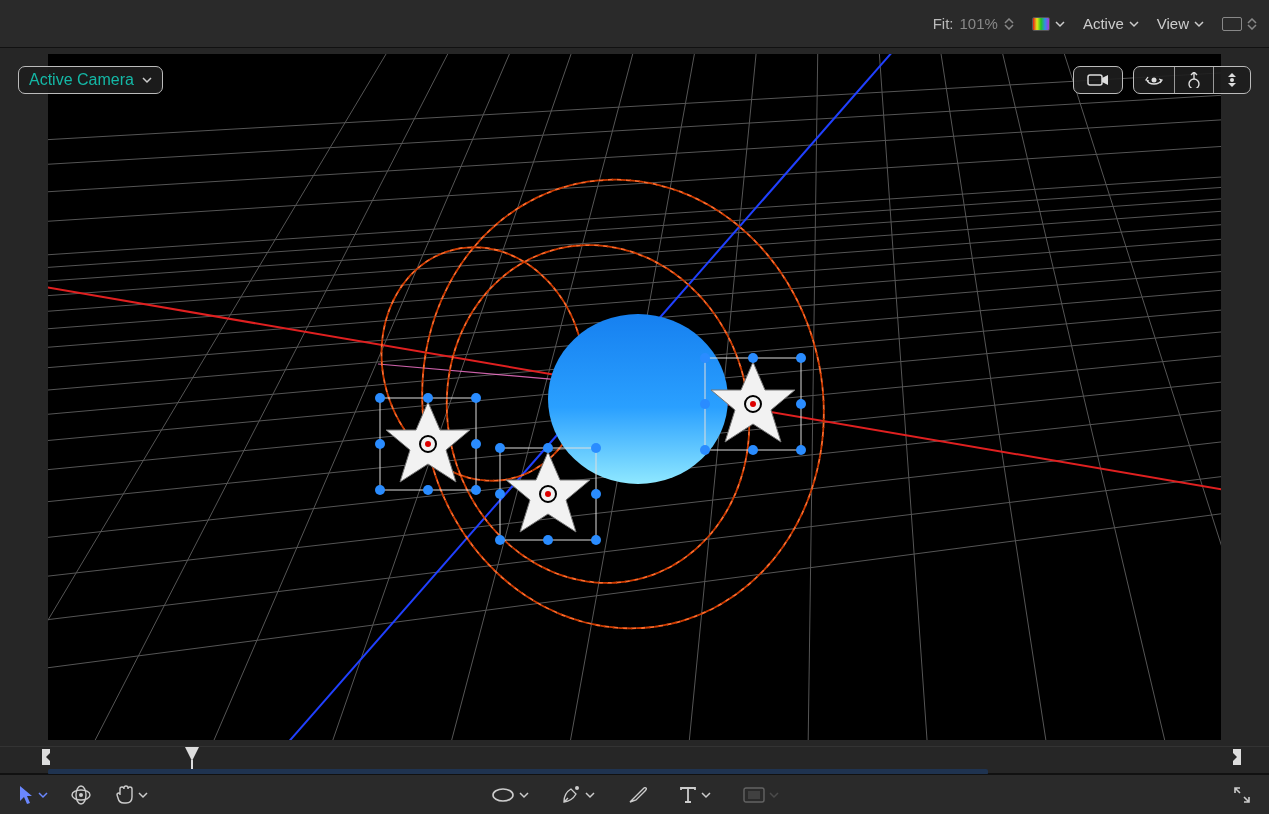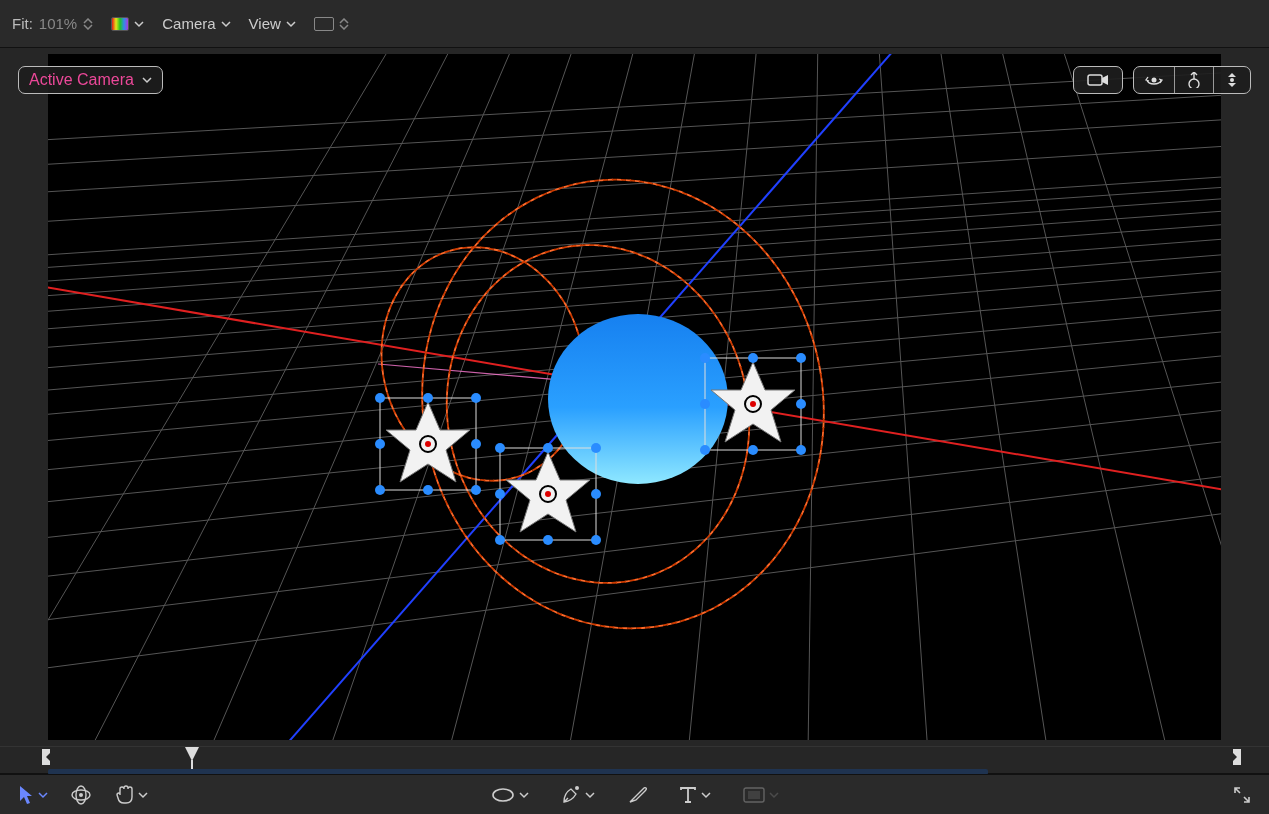--- a/index.html
+++ b/index.html
@@ -14,20 +14,21 @@
   position: relative;
 }
 
 
 .top-bar {
   height: 48px;
   background: #2a2a2a;
   border-bottom: 1px solid #111;
   display: flex;
   align-items: center;
+  justify-content: flex-end;
   padding: 0 12px;
   gap: 18px;
 }
 .fit-group { display: flex; align-items: center; gap: 6px; color: #bbb; font-size: 15px; }
 .fit-val { color: #888; }
 .stepper { display: flex; flex-direction: column; line-height: 0; color: #888; cursor: pointer; }
 .stepper svg { display:block; }
 .color-chip { width: 18px; height: 14px; border-radius: 2px;
   background: linear-gradient(90deg, hsl(0 80% 50%),hsl(60 80% 50%),hsl(120 70% 45%),hsl(210 80% 55%),hsl(280 70% 55%));
   border:1px solid #555;}
@@ -55,21 +56,21 @@
 .canvas svg { position:absolute; top:0; left:0; width:100%; height:100%; }
 
 
 .cam-pill {
   position: absolute;
   top: 66px;
   left: 18px;
   border: 1.5px solid #bbb;
   border-radius: 7px;
   background: rgba(30,30,30,0.9);
-  color: #ec4899;
+  color: #14b8a6;
   padding: 4px 10px;
   font-size: 16px;
   display: flex; align-items:center; gap:8px;
   cursor:pointer;
 }
 
 
 .seg-group {
   position:absolute;
   top:66px; right:18px;
@@ -145,21 +146,21 @@
         </svg>
     </span>
   </div>
   <div class="menu-btn">
     <span class="color-chip"></span>
     <svg class="chev">
         <path d="M1 3 L5 7 L9 3" stroke="#ccc" fill="none" stroke-width="1.5"></path>
       </svg>
   </div>
   <div class="menu-btn">
-    <span>Camera</span>
+    <span>Active</span>
     <svg class="chev">
         <path d="M1 3 L5 7 L9 3" stroke="#ccc" fill="none" stroke-width="1.5"></path>
       </svg>
   </div>
   <div class="menu-btn">
     <span>View</span>
     <svg class="chev">
         <path d="M1 3 L5 7 L9 3" stroke="#ccc" fill="none" stroke-width="1.5"></path>
       </svg>
   </div>

